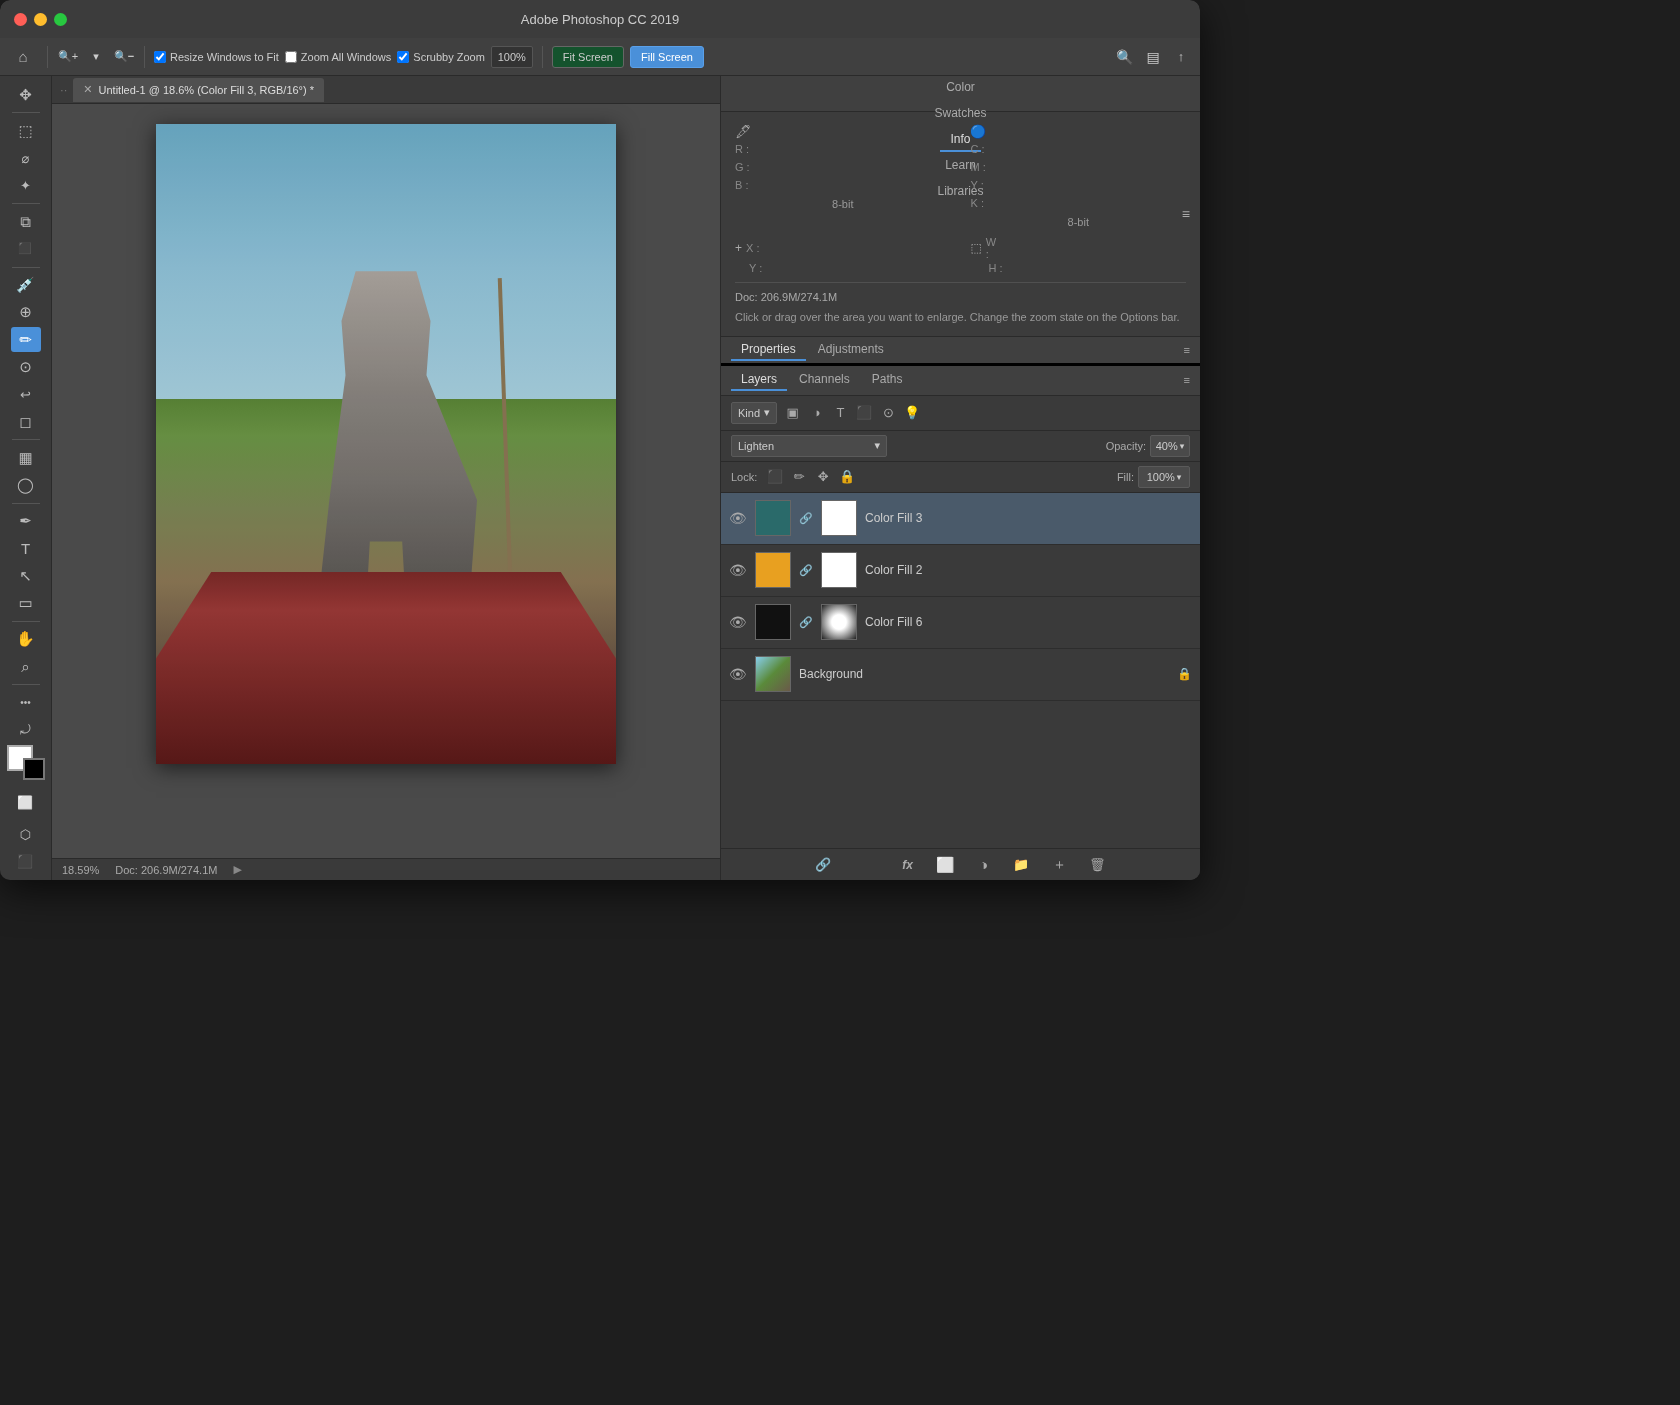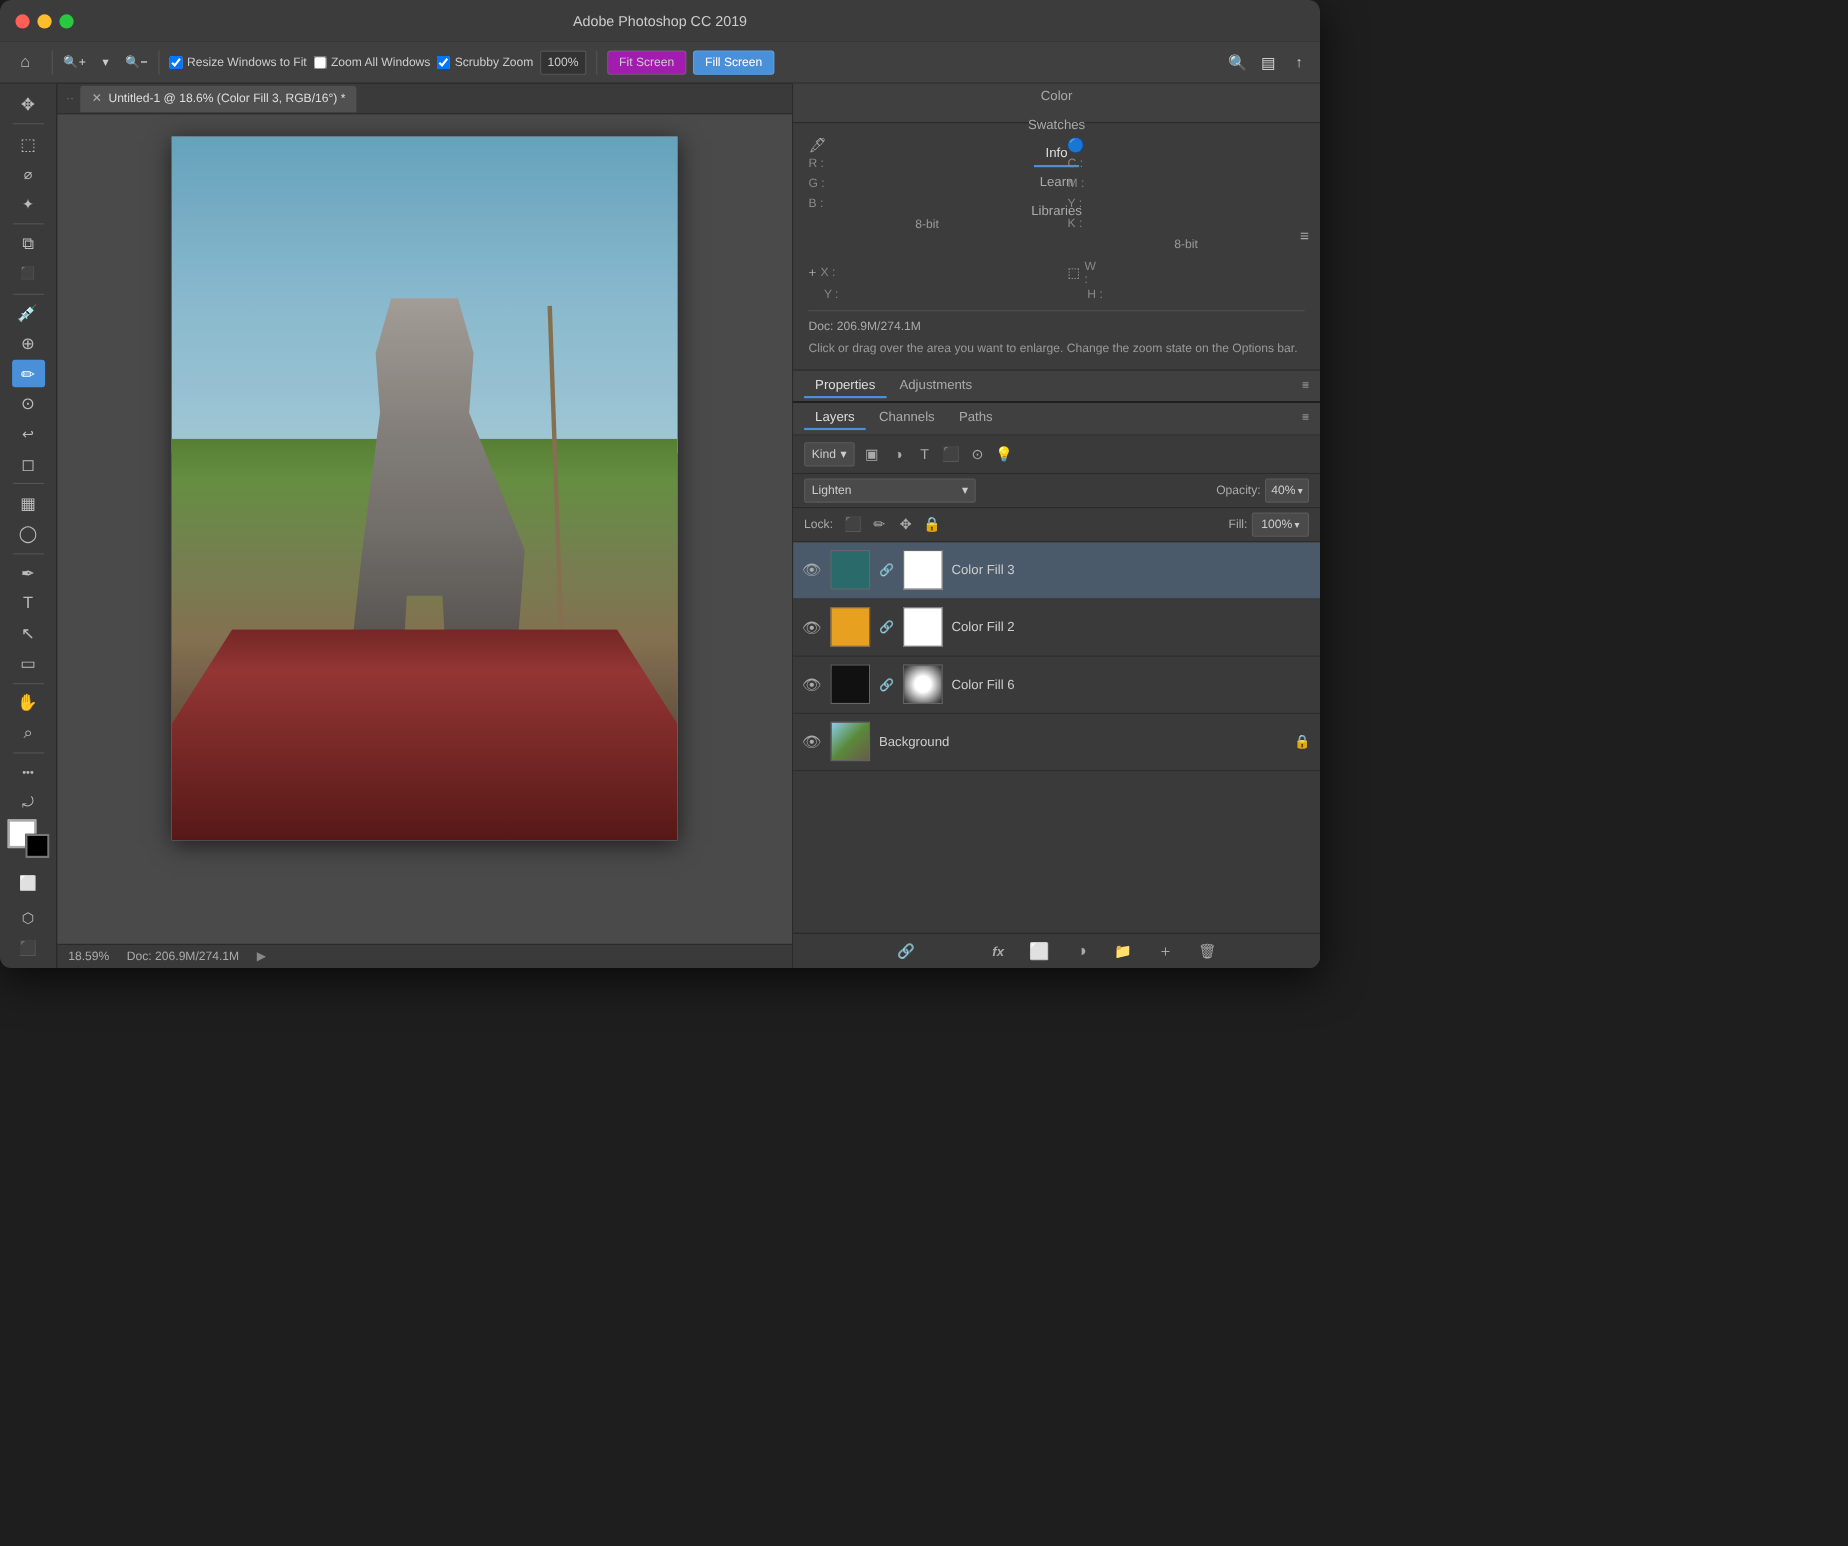--- a/index.html
+++ b/index.html
@@ -39,21 +39,21 @@
     .optionsbar {
       background: #404040;
       height: 38px;
       display: flex;
       align-items: center;
       padding: 0 8px;
       gap: 6px;
       border-bottom: 1px solid #2a2a2a;
     }
     .optionsbar-btn {
-      background: #a21caf;
+      background: #14532d;
       border: 1px solid #666;
       color: #ccc;
       padding: 2px 10px;
       border-radius: 3px;
       font-size: 11px;
       cursor: pointer;
       height: 22px;
     }
     .optionsbar-btn.active {
       background: #4a90d9;
@@ -214,21 +214,21 @@
     .info-divider { height: 1px; background: #505050; margin: 8px 0; }
     .info-doc { font-size: 11px; color: #aaa; margin-bottom: 6px; }
     .info-hint { font-size: 11px; color: #999; line-height: 1.5; }
     .properties-tabs {
       display: flex;
       align-items: center;
       background: #404040;
       height: 30px;
       padding: 0 10px;
       gap: 2px;
-      border-bottom: 1px solid #000000;
+      border-bottom: 3px solid #000000;
       border-top: 1px solid #2a2a2a;
     }
     .properties-tab {
       padding: 3px 10px;
       font-size: 12px; color: #aaa; cursor: pointer;
       border-bottom: 2px solid transparent;
     }
     .properties-tab.active {
       color: #ddd;
       border-bottom-color: #4a90d9;

